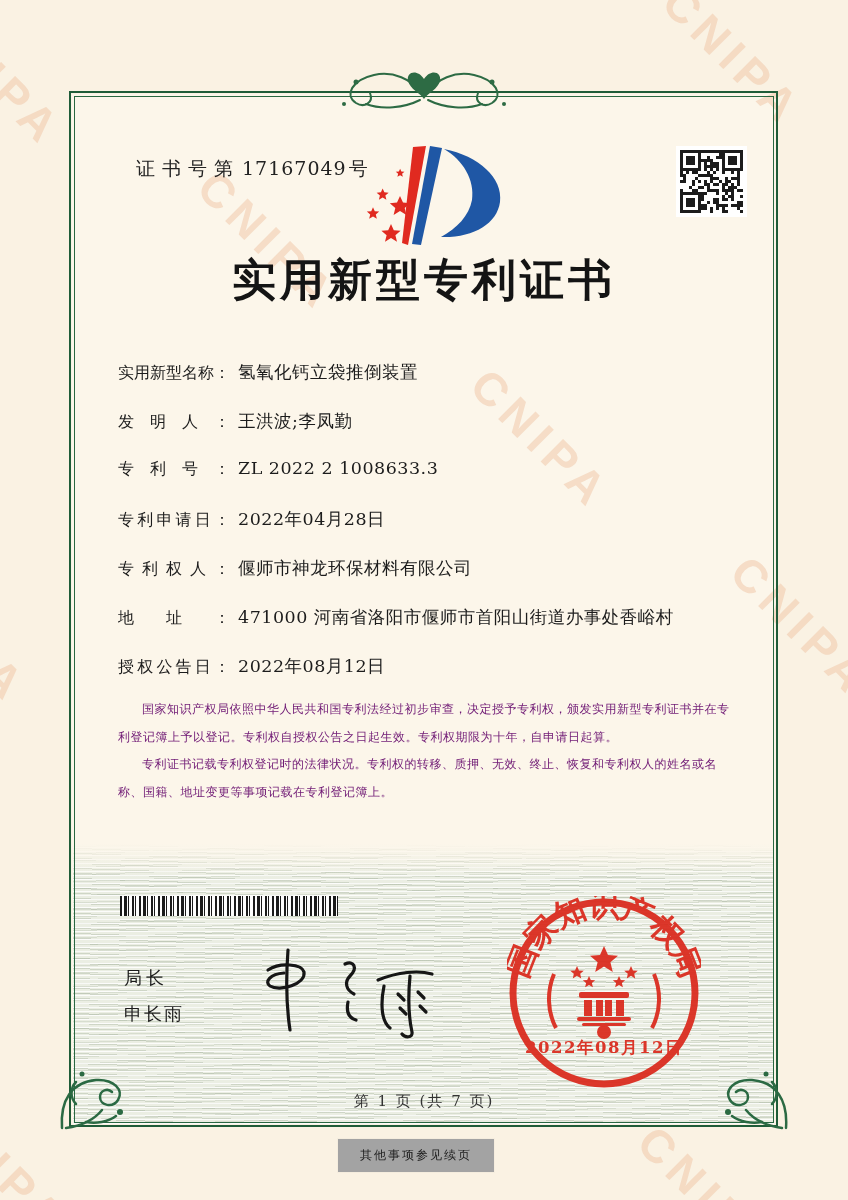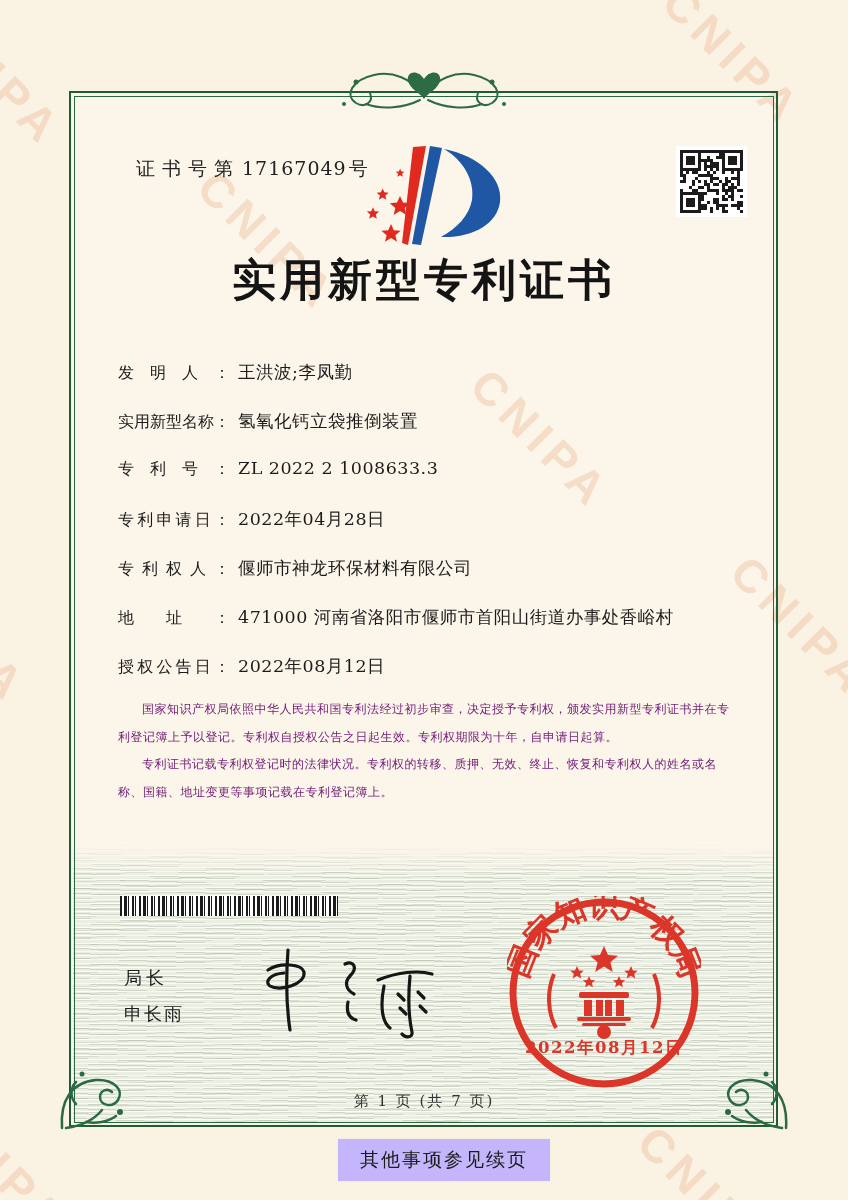--- a/index.html
+++ b/index.html
@@ -56,21 +56,21 @@
         #1b1b1b 0 2px,#fdfdfd 2px 4px,#1b1b1b 4px 7px,#fdfdfd 7px 8px,#1b1b1b 8px 9px,
         #fdfdfd 9px 12px,#1b1b1b 12px 14px,#fdfdfd 14px 15px,#1b1b1b 15px 16px,#fdfdfd 16px 19px);}
 
   .sig-title{position:absolute;left:124px;top:966px;font-size:18px;letter-spacing:4px;color:#1c1c1c;}
   .sig-name{position:absolute;left:124px;top:1002px;font-size:18px;letter-spacing:2px;color:#1c1c1c;}
   .sig-hand{position:absolute;left:250px;top:942px;}
 
   .seal{position:absolute;left:507px;top:896px;opacity:0.93;}
 
   .page-num{position:absolute;left:0;top:1092px;width:100%;text-align:center;font-size:15px;color:#333;letter-spacing:2px;}
-  .note-box{position:absolute;left:338px;top:1139px;background:#c4b5fd;padding:8px 22px;font-size:19px;
+  .note-box{position:absolute;left:338px;top:1139px;background:#a3a3a3;padding:8px 22px;font-size:12px;
             letter-spacing:2px;color:#1c1c1c;box-shadow:0 0 0 1px rgba(0,0,0,0.02);}
 </style>
 </head>
 <body>
 
 <div class="page">
 
   <div class="frame-fill"></div>
 
   <div class="wm" style="left:-50px;top:-5px">CNIPA</div>
@@ -377,24 +377,24 @@
       <i style="left:34px;top:64px"></i>
       <i style="left:46px;top:64px"></i>
       <i style="left:49px;top:64px"></i>
       <i style="left:64px;top:64px"></i>
     </div>
 
   <div class="title">实用新型专利证书</div>
 
   <div class="fields">
     <div class="f-row">
+      <span class="f-label">实用新型名称：</span><span class="f-value">氢氧化钙立袋推倒装置</span>
+    </div>
+    <div class="f-row">
       <span class="f-label">发明人：</span><span class="f-value">王洪波;李凤勤</span>
-    </div>
-    <div class="f-row">
-      <span class="f-label">实用新型名称：</span><span class="f-value">氢氧化钙立袋推倒装置</span>
     </div>
     <div class="f-row">
       <span class="f-label">专利号：</span><span class="f-value">ZL 2022 2 1008633.3</span>
     </div>
     <div class="f-row">
       <span class="f-label">专利申请日：</span><span class="f-value">2022年04月28日</span>
     </div>
     <div class="f-row">
       <span class="f-label">专利权人：</span><span class="f-value">偃师市神龙环保材料有限公司</span>
     </div>

